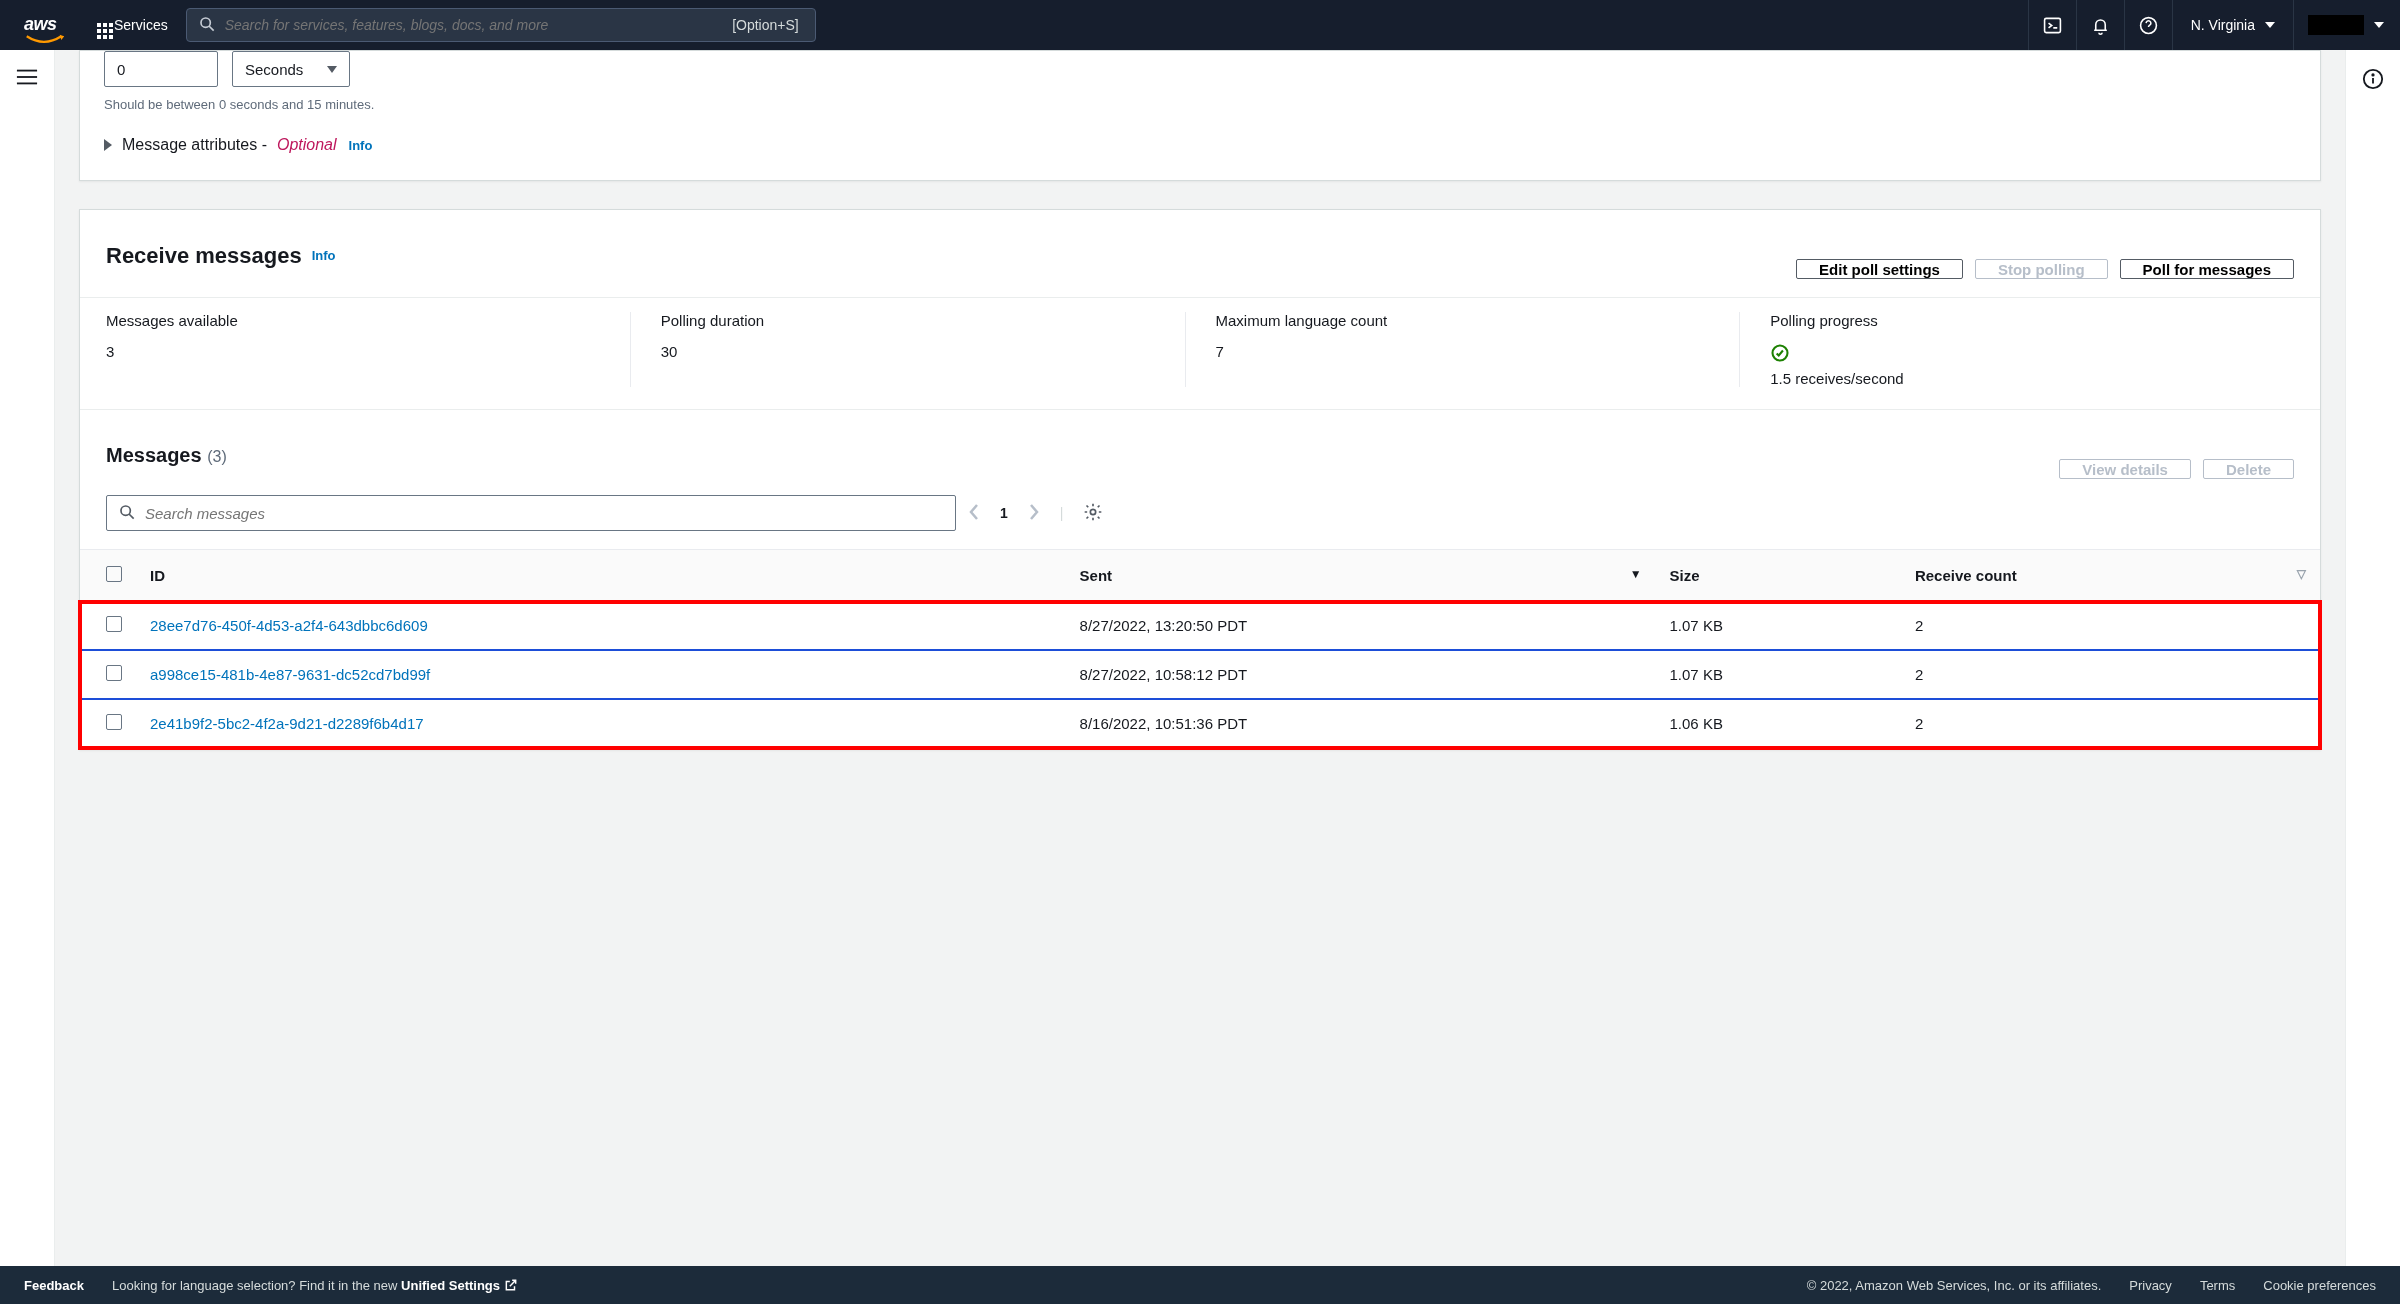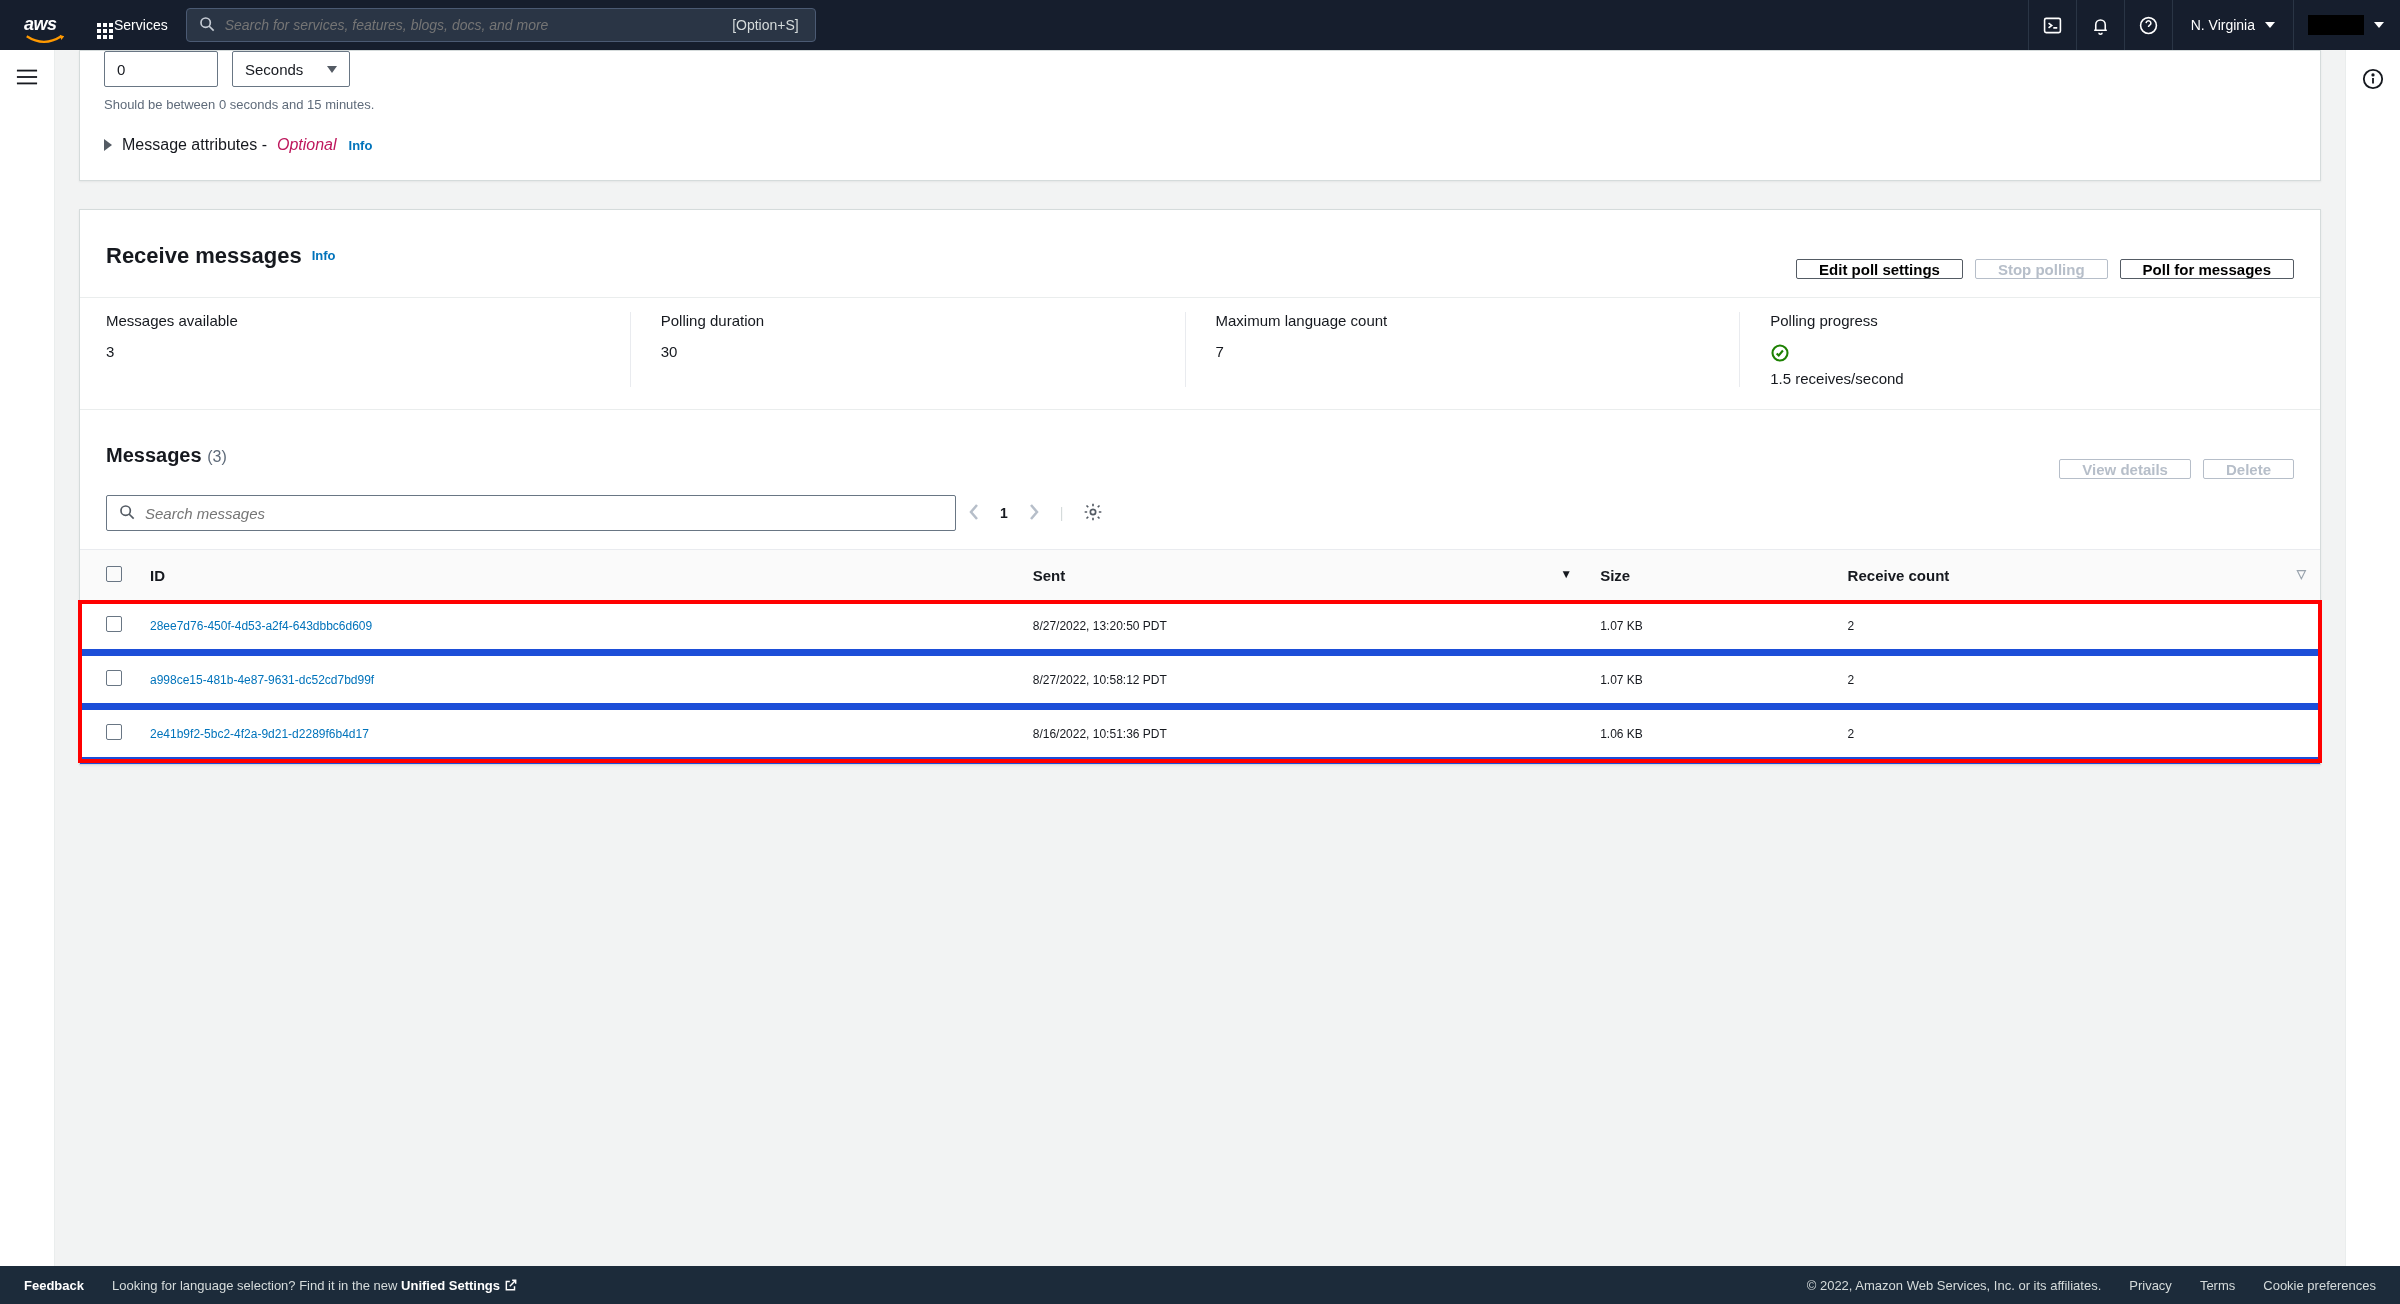--- a/index.html
+++ b/index.html
@@ -97,21 +97,21 @@
     border: 1px solid #697684; border-radius: 2px; padding: 0 12px;
   }
   .search-msgs input { flex: 1; border: none; outline: none; font-size: 15px; font-style: italic; color: #697684; margin-left: 10px; background: transparent; }
   .pager { display: flex; align-items: center; gap: 20px; color: #16191f; }
   .pager .nav { color: #b6bec9; }
   .pager .page { font-weight: 700; }
   .gear { width: 20px; height: 20px; }
 
   table.msgs { width: 100%; border-collapse: collapse; margin-top: 18px; }
   table.msgs th { text-align: left; font-weight: 700; font-size: 15px; padding: 16px 14px; border-top: 1px solid #e9ebef; border-bottom: 1px solid #e9ebef; background: #fafafa; }
-  table.msgs td { font-size: 12px; padding: 14px 14px; border-bottom: 7px solid #1d4ed8; vertical-align: middle; }
+  table.msgs td { font-size: 15px; padding: 14px 14px; border-bottom: 2px solid #1d4ed8; vertical-align: middle; }
   table.msgs th:first-child, table.msgs td:first-child { width: 56px; padding-left: 26px; }
   table.msgs th .sort { float: right; font-size: 12px; }
   .link { color: #0073bb; }
   .cb { width: 16px; height: 16px; border: 1px solid #697684; border-radius: 2px; display: inline-block; }
 
   .highlight-box { outline: 4px solid #ff0000; outline-offset: -2px; }
 
   
   .footer {
     height: 38px; background: #1c2b3a; color: #d5dbdb; font-size: 13px;

